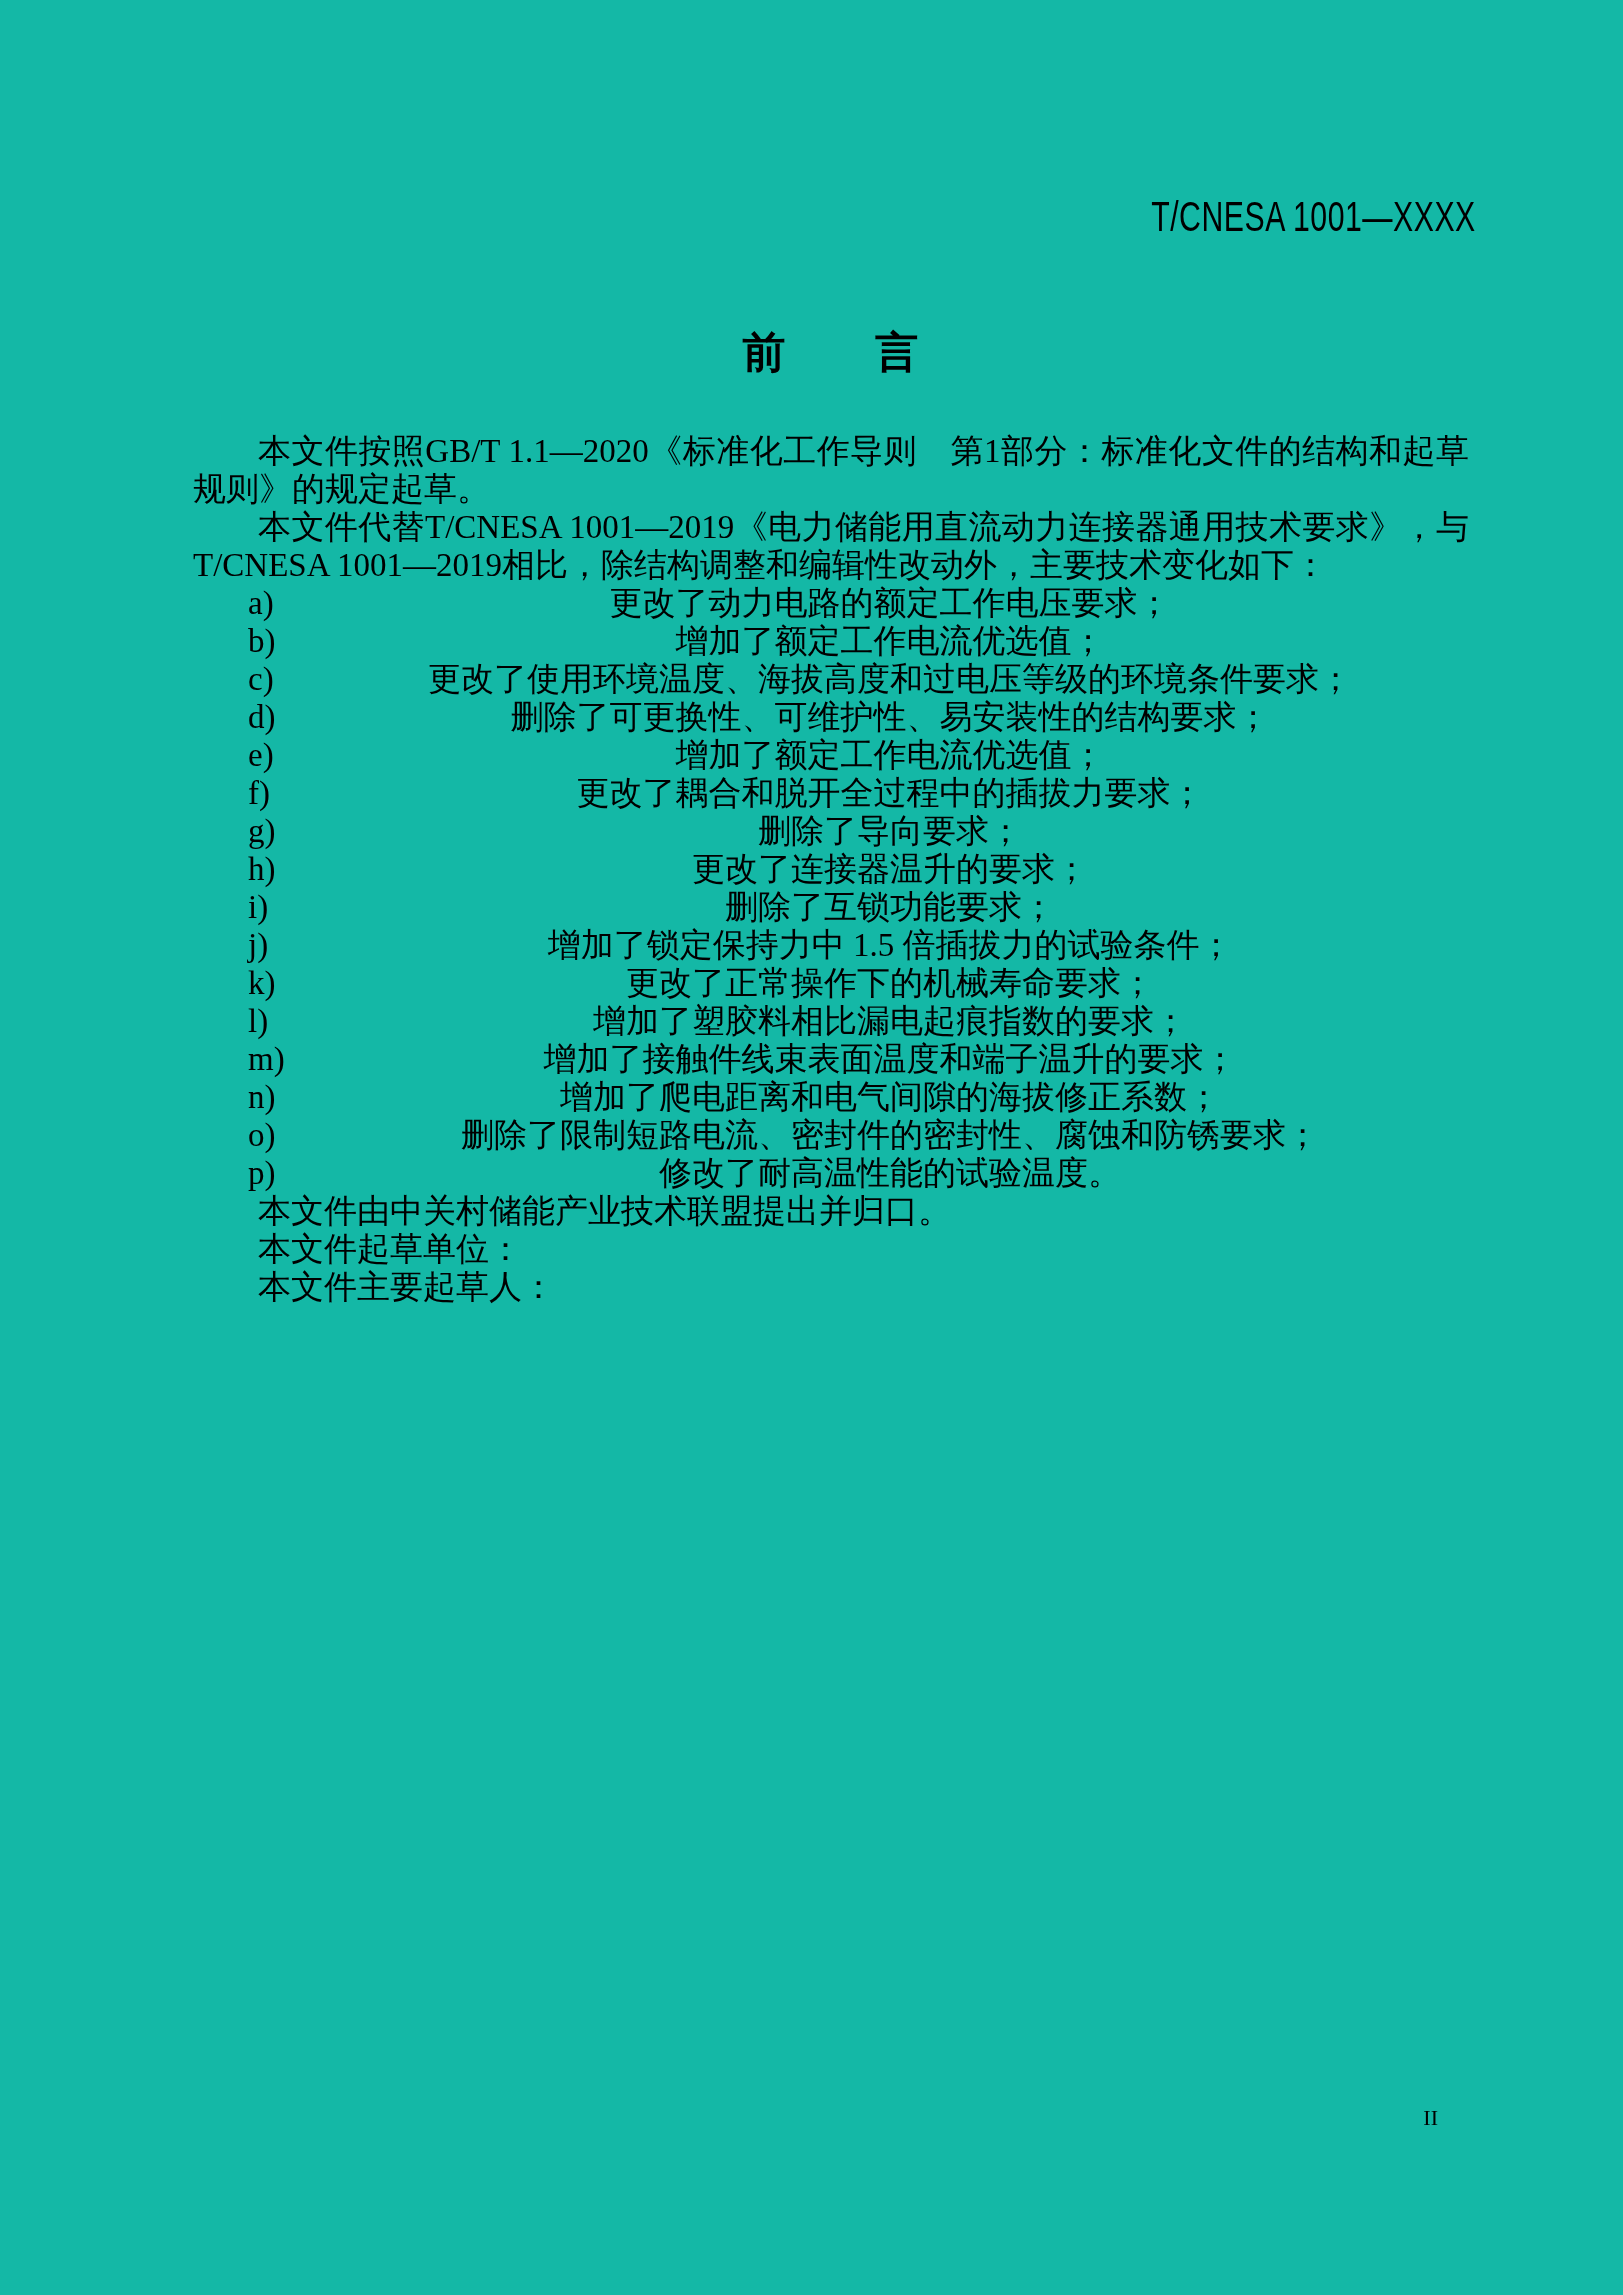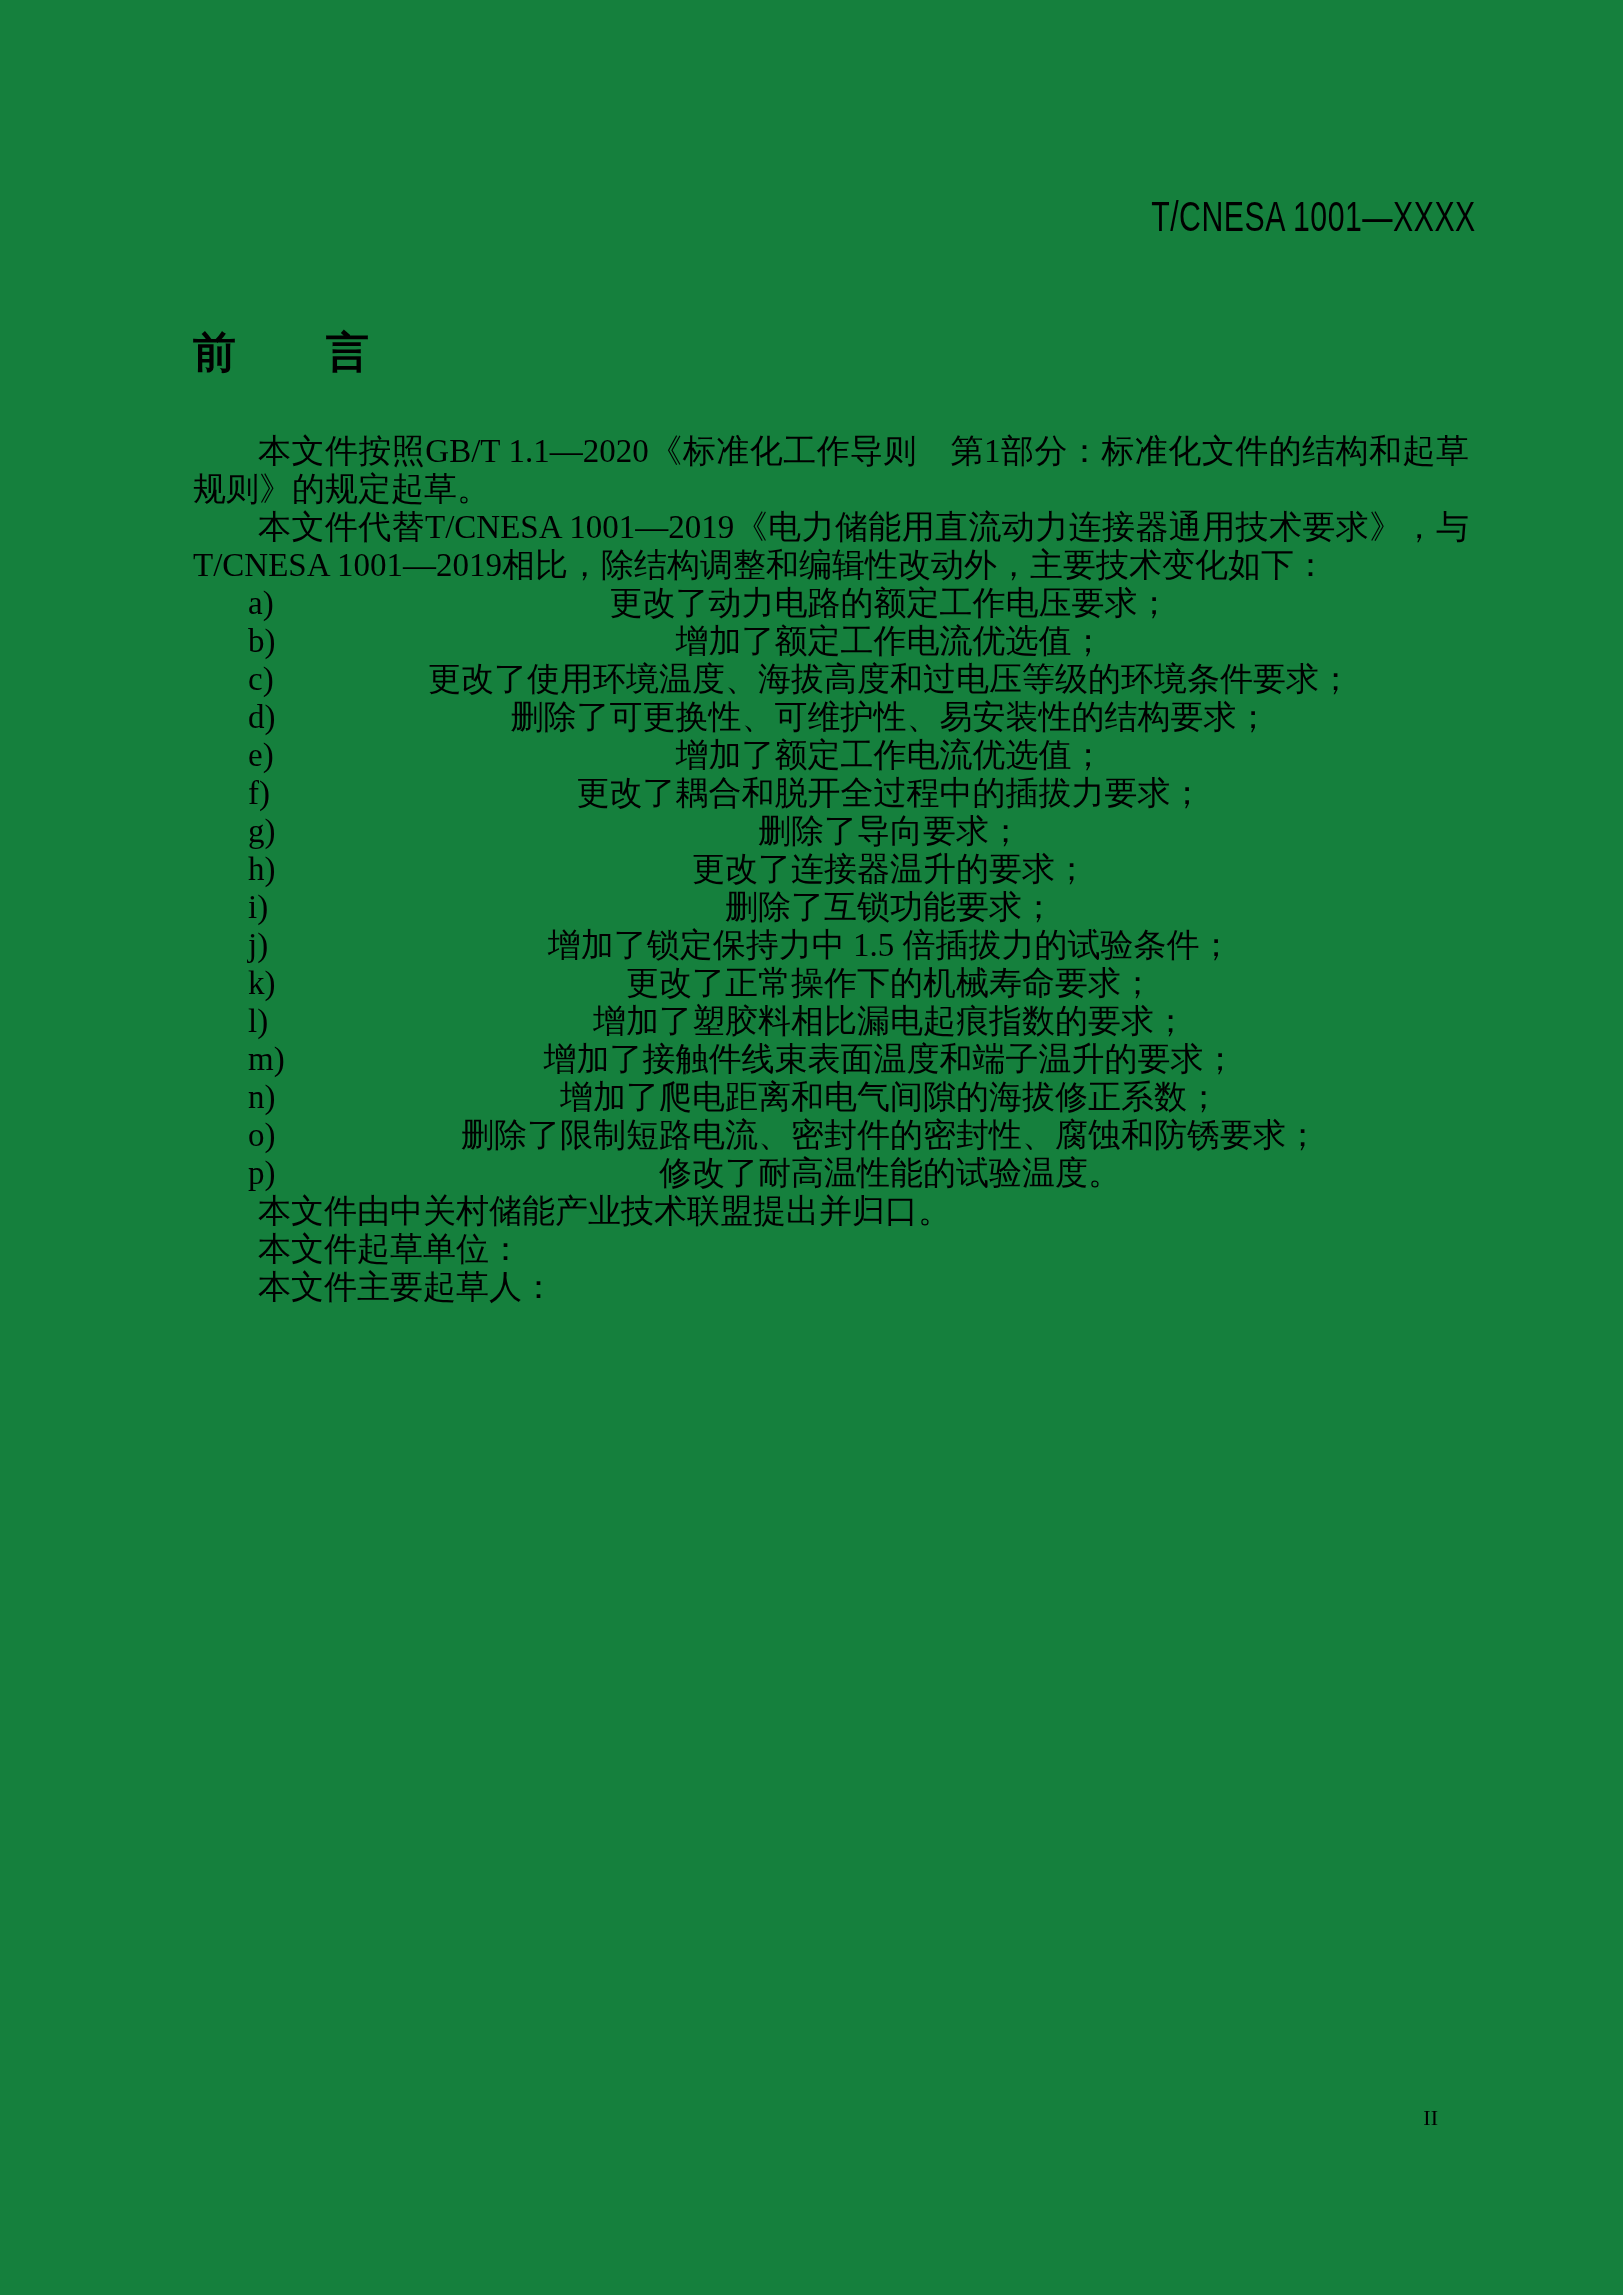--- a/index.html
+++ b/index.html
@@ -4,21 +4,21 @@
 <style>
   html, body {
     margin: 0;
     padding: 0;
     background: #ffffff;
   }
   .page {
     position: relative;
     width: 1623px;
     height: 2295px;
-    background: #15803d;
+    background: #14b8a6;
     color: #000000;
     font-family: "Liberation Serif", "DejaVu Serif", serif;
     overflow: hidden;
   }
   .doc-header {
     position: absolute;
     top: 196px;
     right: 147px;
     font-family: "Liberation Sans", "DejaVu Sans", sans-serif;
     font-size: 42px;
@@ -26,21 +26,21 @@
     letter-spacing: 0.7px;
     white-space: nowrap;
     transform: scaleX(0.72);
     transform-origin: 100% 50%;
   }
   .doc-title {
     position: absolute;
     top: 329px;
     left: 193px;
     width: 1276px;
-    text-align: left;
+    text-align: center;
     font-family: "Liberation Sans", "DejaVu Sans", sans-serif;
     font-weight: 700;
     font-size: 43px;
     line-height: 1.1;
     letter-spacing: 1.3px;
     white-space: nowrap;
   }
   .content {
     position: absolute;
     top: 432px;

